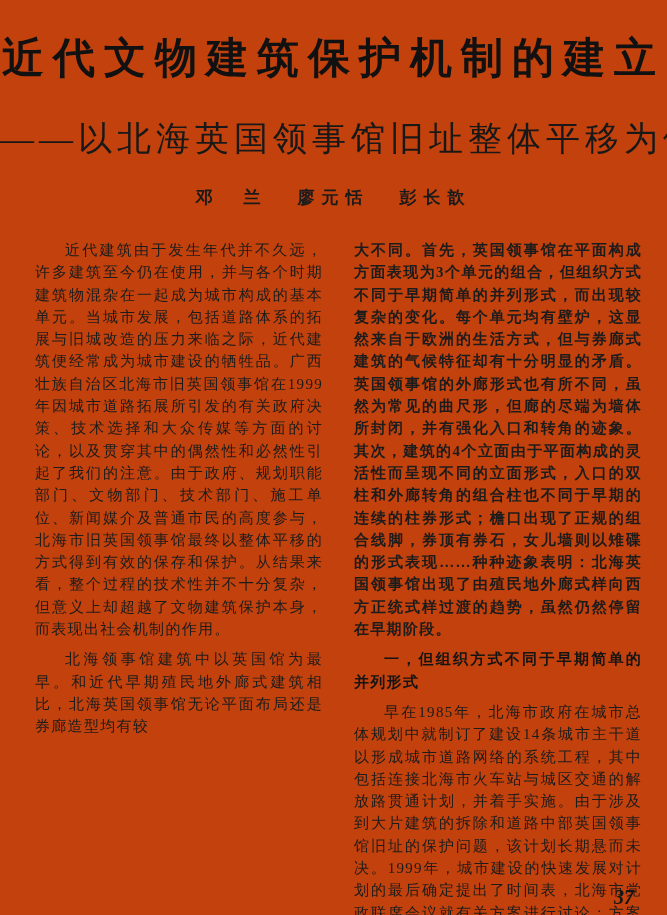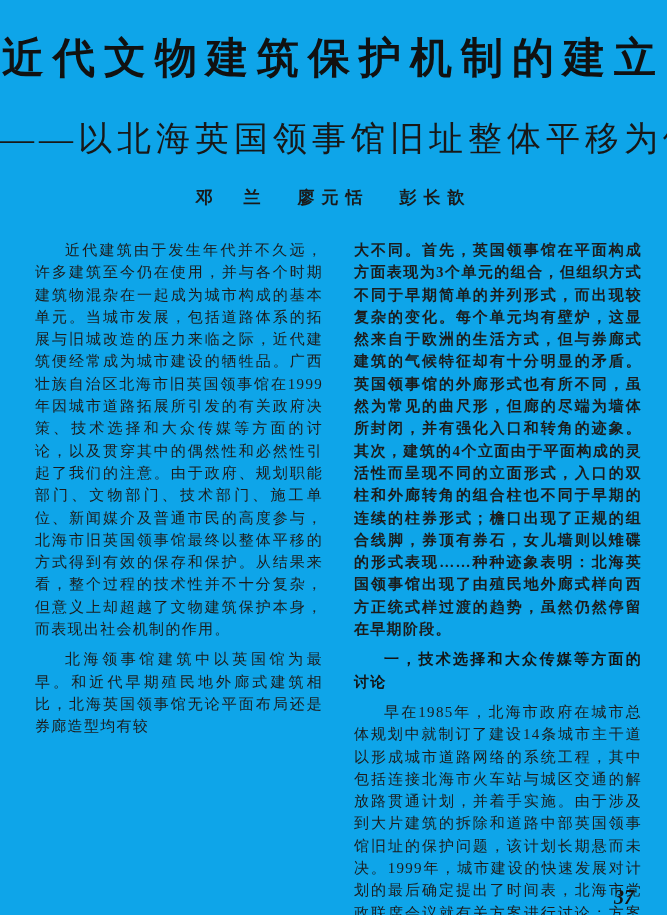--- a/index.html
+++ b/index.html
@@ -6,21 +6,21 @@
     margin: 0;
     padding: 0;
     background: #ffffff;
     font-family: "Liberation Serif", serif;
   }
   .page {
     position: relative;
     width: 667px;
     height: 915px;
     margin: 0 auto;
-    background: #0ea5e9;
+    background: #c2410c;
     color: #1e1e1e;
     overflow: hidden;
     box-sizing: border-box;
   }
   .article-title {
     margin-top: 30px;
     text-align: center;
     font-size: 42px;
     font-weight: 900;
     letter-spacing: 9px;
@@ -104,21 +104,21 @@
 
   <div class="columns">
 
     <div class="col">
       <p>近代建筑由于发生年代并不久远，许多建筑至今仍在使用，并与各个时期建筑物混杂在一起成为城市构成的基本单元。当城市发展，包括道路体系的拓展与旧城改造的压力来临之际，近代建筑便经常成为城市建设的牺牲品。广西壮族自治区北海市旧英国领事馆在1999年因城市道路拓展所引发的有关政府决策、技术选择和大众传媒等方面的讨论，以及贯穿其中的偶然性和必然性引起了我们的注意。由于政府、规划职能部门、文物部门、技术部门、施工单位、新闻媒介及普通市民的高度参与，北海市旧英国领事馆最终以整体平移的方式得到有效的保存和保护。从结果来看，整个过程的技术性并不十分复杂，但意义上却超越了文物建筑保护本身，而表现出社会机制的作用。</p>
       <p>北海领事馆建筑中以英国馆为最早。和近代早期殖民地外廊式建筑相比，北海英国领事馆无论平面布局还是券廊造型均有较</p>
     </div>
 
     <div class="col">
       <p class="continuation">大不同。首先，英国领事馆在平面构成方面表现为3个单元的组合，但组织方式不同于早期简单的并列形式，而出现较复杂的变化。每个单元均有壁炉，这显然来自于欧洲的生活方式，但与券廊式建筑的气候特征却有十分明显的矛盾。英国领事馆的外廊形式也有所不同，虽然为常见的曲尺形，但廊的尽端为墙体所封闭，并有强化入口和转角的迹象。其次，建筑的4个立面由于平面构成的灵活性而呈现不同的立面形式，入口的双柱和外廊转角的组合柱也不同于早期的连续的柱券形式；檐口出现了正规的组合线脚，券顶有券石，女儿墙则以雉碟的形式表现……种种迹象表明：北海英国领事馆出现了由殖民地外廊式样向西方正统式样过渡的趋势，虽然仍然停留在早期阶段。</p>
-      <p class="section-heading">一，技术选择和大众传媒等方面的讨论</p>
+      <p class="section-heading">一，但组织方式不同于早期简单的并列形式</p>
       <p>早在1985年，北海市政府在城市总体规划中就制订了建设14条城市主干道以形成城市道路网络的系统工程，其中包括连接北海市火车站与城区交通的解放路贯通计划，并着手实施。由于涉及到大片建筑的拆除和道路中部英国领事馆旧址的保护问题，该计划长期悬而未决。1999年，城市建设的快速发展对计划的最后确定提出了时间表，北海市党政联席会议就有关方案进行讨论：方案一，简单拆除；方案二，绕道而行。在讨论中，建筑的文物价值和历史价值得到最明确的确认，但同时，城市的发展也不能权宜迁</p>
     </div>
 
   </div>
 
   <div class="page-number">37</div>
 
 </div>
 
 </body></html>

